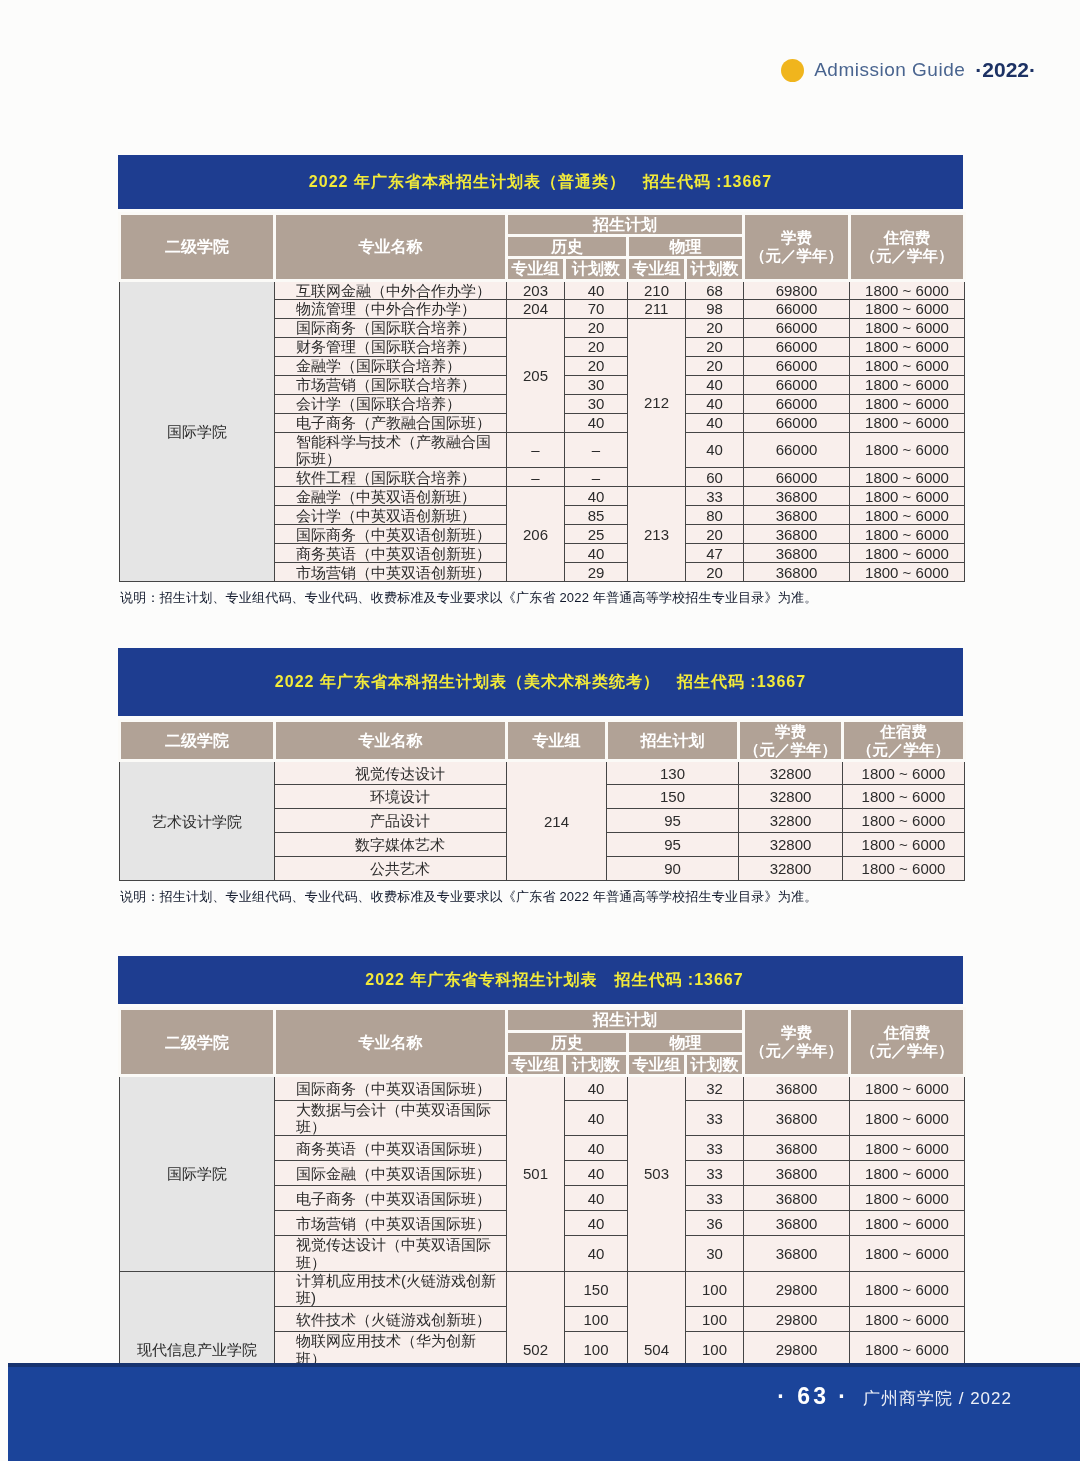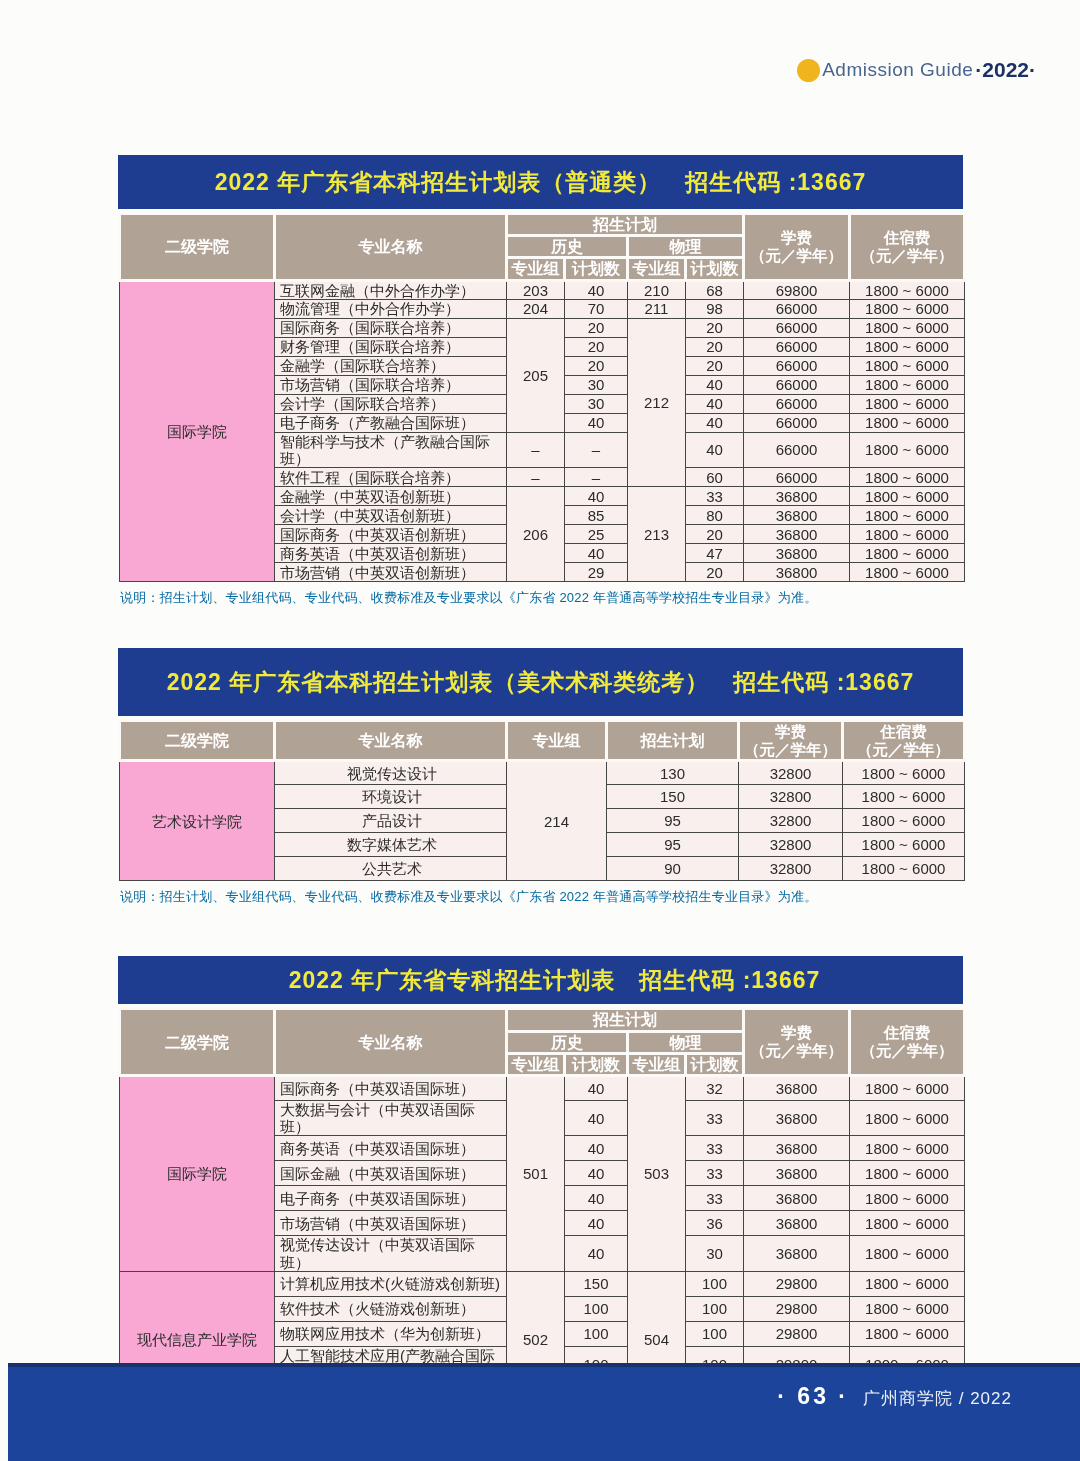--- a/index.html
+++ b/index.html
@@ -1,65 +1,65 @@
 <!DOCTYPE html>
 <html><head>
 <meta charset="utf-8">
 <style>
   html,body{margin:0;padding:0;}
   body{
     width:1080px;height:1461px;position:relative;background:#fcfcfb;
     font-family:"Liberation Sans",sans-serif;color:#2b2b2b;overflow:hidden;
   }
   
-  .brand{position:absolute;top:58px;right:44px;display:flex;align-items:center;gap:2px;}
+  .brand{position:absolute;top:58px;right:44px;display:flex;align-items:center;gap:10px;}
   .brand-dot{width:23px;height:23px;border-radius:50%;background:#f0b51d;}
   .brand-label{font-size:19px;color:#49648f;letter-spacing:.5px;}
   .brand-year{font-size:21px;font-weight:bold;color:#1d3264;}
   
   .content{position:absolute;left:118px;top:155px;width:845px;}
   section{display:block;}
   .sec2{margin-top:41px;}
   .sec3{margin-top:50px;}
   .title-bar{
-    background:#1e3d90;color:#f2ea3a;font-weight:bold;font-size:23px;
+    background:#1e3d90;color:#f2ea3a;font-weight:bold;font-size:16px;
     text-align:center;letter-spacing:1px;margin-bottom:3px;
     display:flex;align-items:center;justify-content:center;
   }
   .title-1{height:54px;}
   .title-2{height:68px;}
   .title-3{height:48px;padding-left:28px;}
   
   table.plan-table{border-collapse:collapse;table-layout:fixed;width:845px;}
   .plan-table th{
     background:#b1a296;color:#ffffff;font-weight:bold;font-size:16px;
     border:3px solid #fbfaf7;padding:0;line-height:1.2;
   }
   .plan-table th.ml{white-space:pre-line;line-height:1.15;font-size:15.5px;text-align:center;}
   .plan-table td{
     background:#f9efec;border:1.5px solid #454545;text-align:center;
     font-size:15px;padding:0 2px;line-height:1.15;
   }
-  .plan-table td.c-college{background:#f9a8d4;font-size:15px;}
-  .plan-table td.c-major{text-align:left;padding-left:5px;}
+  .plan-table td.c-college{background:#e5e5e5;font-size:15px;}
+  .plan-table td.c-major{text-align:left;padding-left:21px;}
   .t2 td.c-major{text-align:center;}
   .t1 thead tr{height:22px;}
   .t3 thead tr{height:22px;}
   .t2 thead tr{height:40px;}
   .t1 tbody tr{height:19px;}
   .t2 tbody tr{height:24px;}
   .t3 tbody tr{height:25px;}
   
   .cw-college{width:155px}.cw-major{width:232px}.cw-sub{width:58px}
   .cw-sub2{width:63px}.cw-fee{width:106px}.cw-dorm{width:115px}
   
   .cw2-college{width:155px}.cw2-major{width:232px}.cw2-group{width:100px}
   .cw2-plan{width:132px}.cw2-fee{width:104px}.cw2-dorm{width:122px}
   
-  .note{font-size:13px;color:#0369a1;margin:7px 0 0 2px;letter-spacing:.2px;}
+  .note{font-size:13px;color:#0f172a;margin:7px 0 0 2px;letter-spacing:.2px;}
   
   .footer{
     position:absolute;left:0;bottom:0;width:1080px;height:98px;box-sizing:border-box;
     background:#1b449a;border-top:4px solid #17336f;color:#fff;margin-left:8px;
   }
   .footer-inner{display:flex;align-items:baseline;justify-content:flex-end;
     padding:16px 76px 0 0;gap:14px;}
   .page-label{font-weight:bold;font-size:23px;letter-spacing:3px;}
   .school-label{font-size:17px;opacity:.92;letter-spacing:1px;}
 </style>

